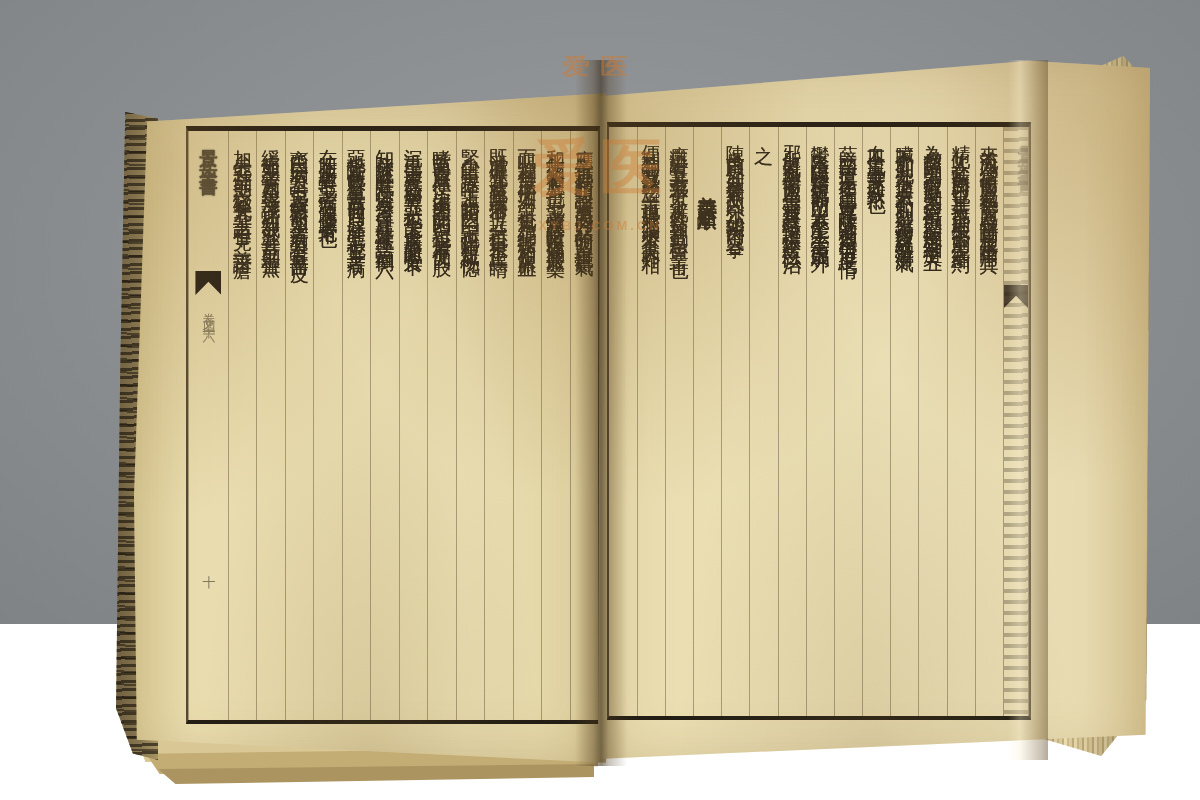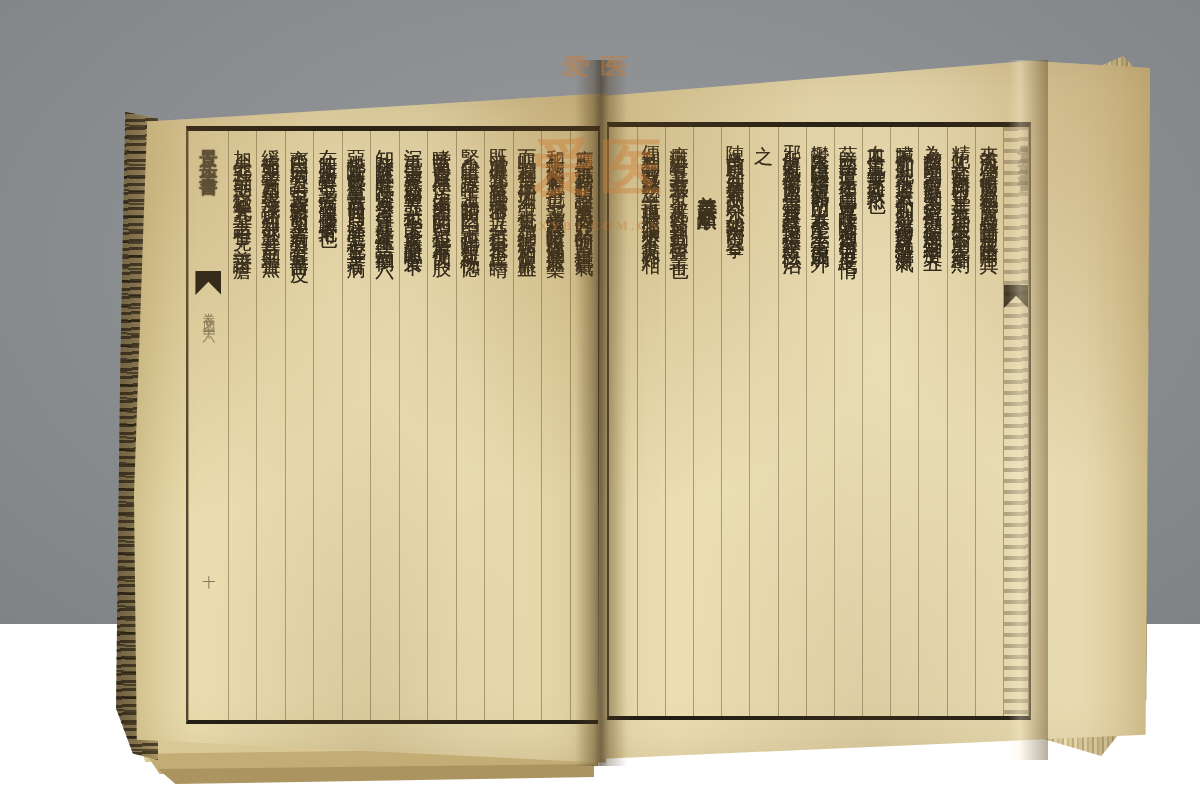--- a/index.html
+++ b/index.html
@@ -98,21 +98,21 @@
   .curl-shade{position:absolute;left:1008px;top:60px;width:40px;height:700px;pointer-events:none;
     background:linear-gradient(90deg,rgba(255,248,225,0) 0%,rgba(250,240,210,.35) 30%,rgba(110,88,48,.38) 85%,rgba(90,70,36,.45) 100%);}
 
   
   .watermark{position:absolute;left:500px;top:48px;width:200px;pointer-events:none;
     color:#cd7c35;text-align:center;z-index:30;}
   .wm-frag{font-size:28px;font-weight:700;letter-spacing:10px;opacity:.5;
     filter:blur(.6px);transform:scaleY(.8);}
   .wm-chars{font-size:62px;font-weight:700;letter-spacing:6px;opacity:.42;
     margin-top:40px;filter:blur(.5px);}
-  .wm-url{font-family:Liberation Serif, serif;
+  .wm-url{font-family:Liberation Sans, sans-serif;
     font-size:13px;font-weight:700;letter-spacing:3px;opacity:.45;margin-top:8px;}
 </style>
 </head>
 <body>
 
 <div class="scene">
 
   <div class="book-shadow"></div>
 
   <div class="stack-1"></div>

